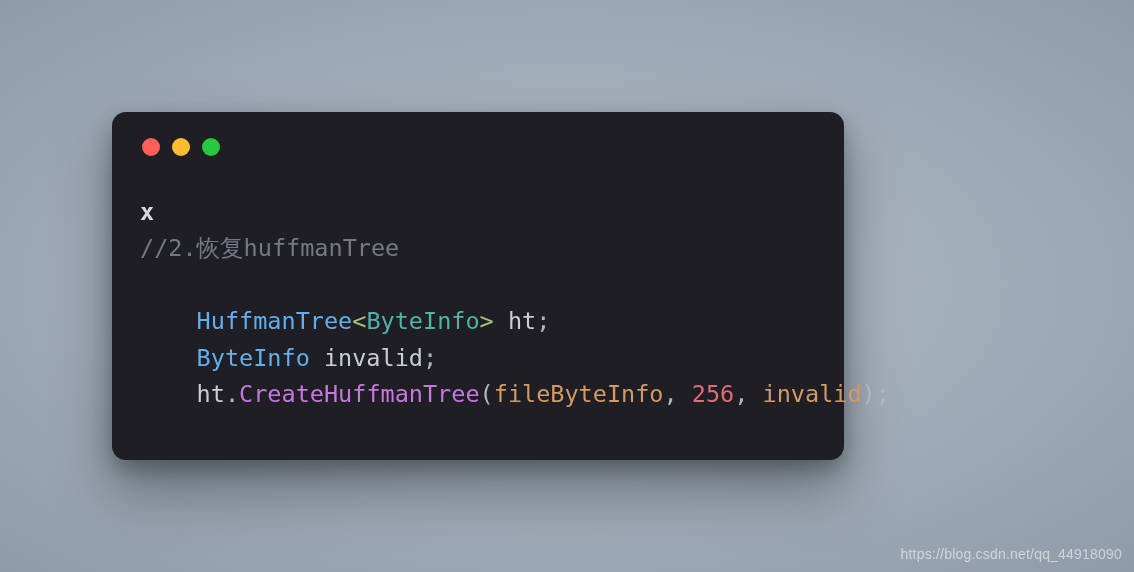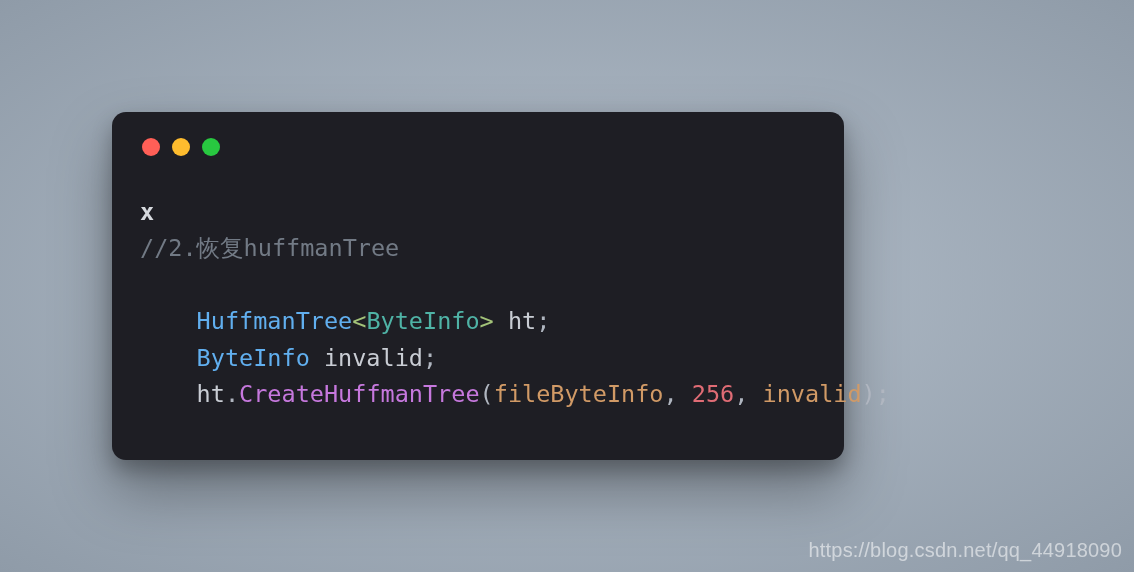--- a/index.html
+++ b/index.html
@@ -51,21 +51,21 @@
   .method { color: #c678dd; }
   .param { color: #d19a66; }
   .num { color: #e06c75; }
   .x { color: #d6d9de; font-weight: 600; }
   .watermark {
     position: absolute;
     right: 12px;
     bottom: 10px;
     color: rgba(255,255,255,0.55);
     font-family: Arial, sans-serif;
-    font-size: 20px;
+    font-size: 14px;
     letter-spacing: 0.2px;
   }
 </style>
 </head>
 <body>
 
 <div class="card">
   <div class="traffic">
     <div class="dot red"></div>
     <div class="dot yellow"></div>

